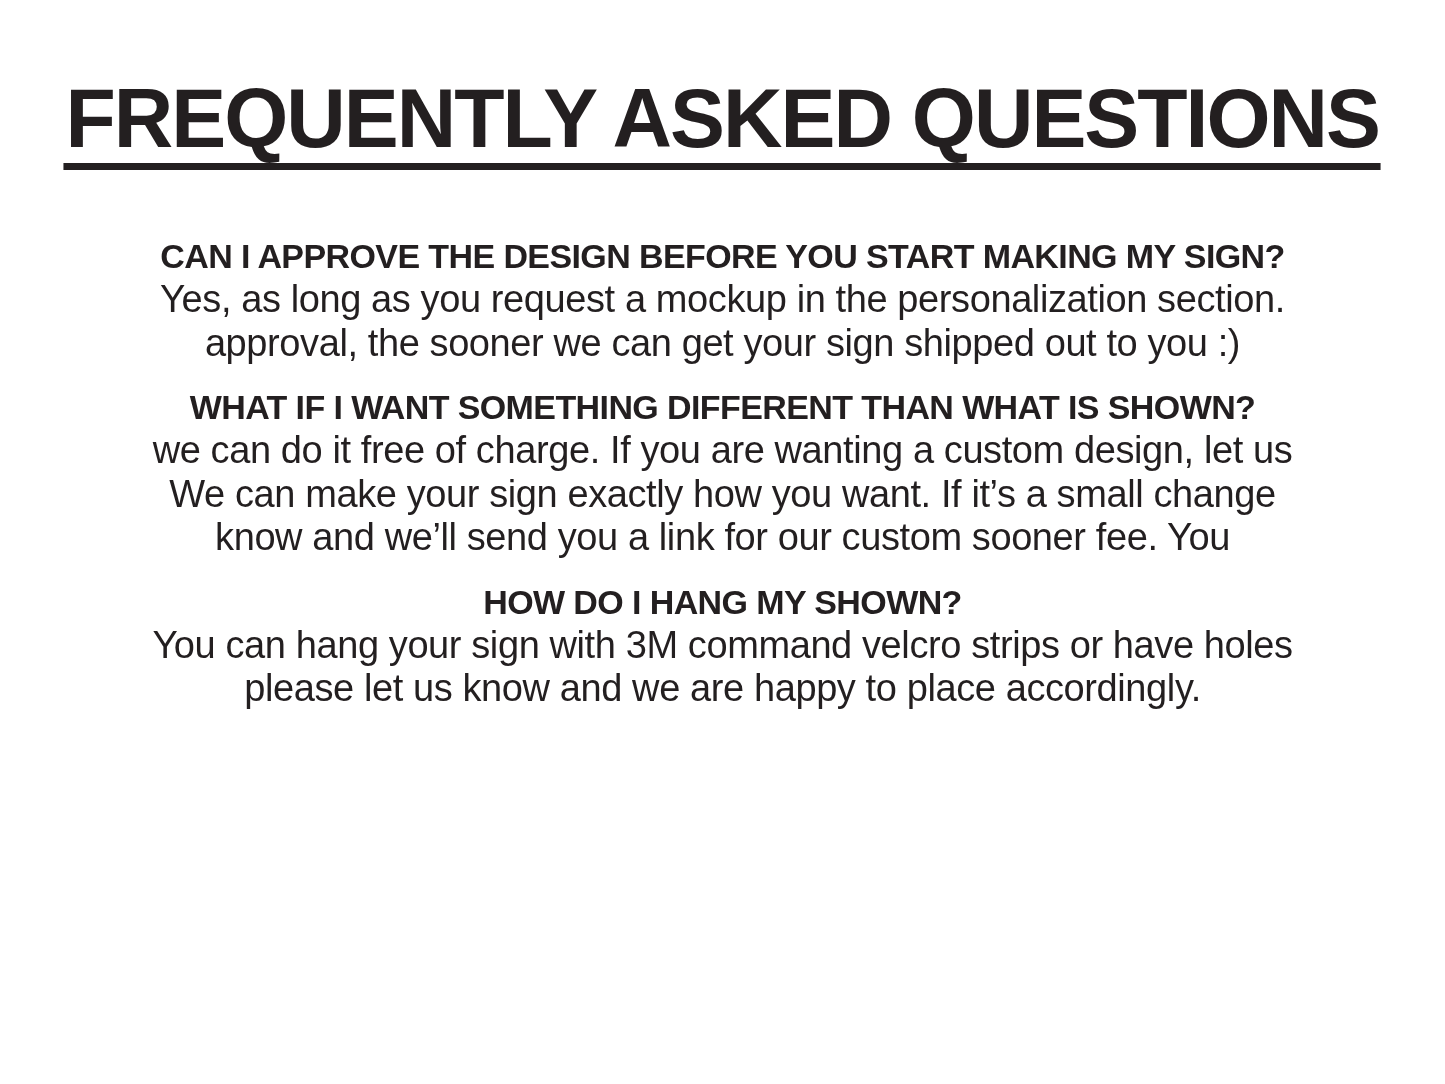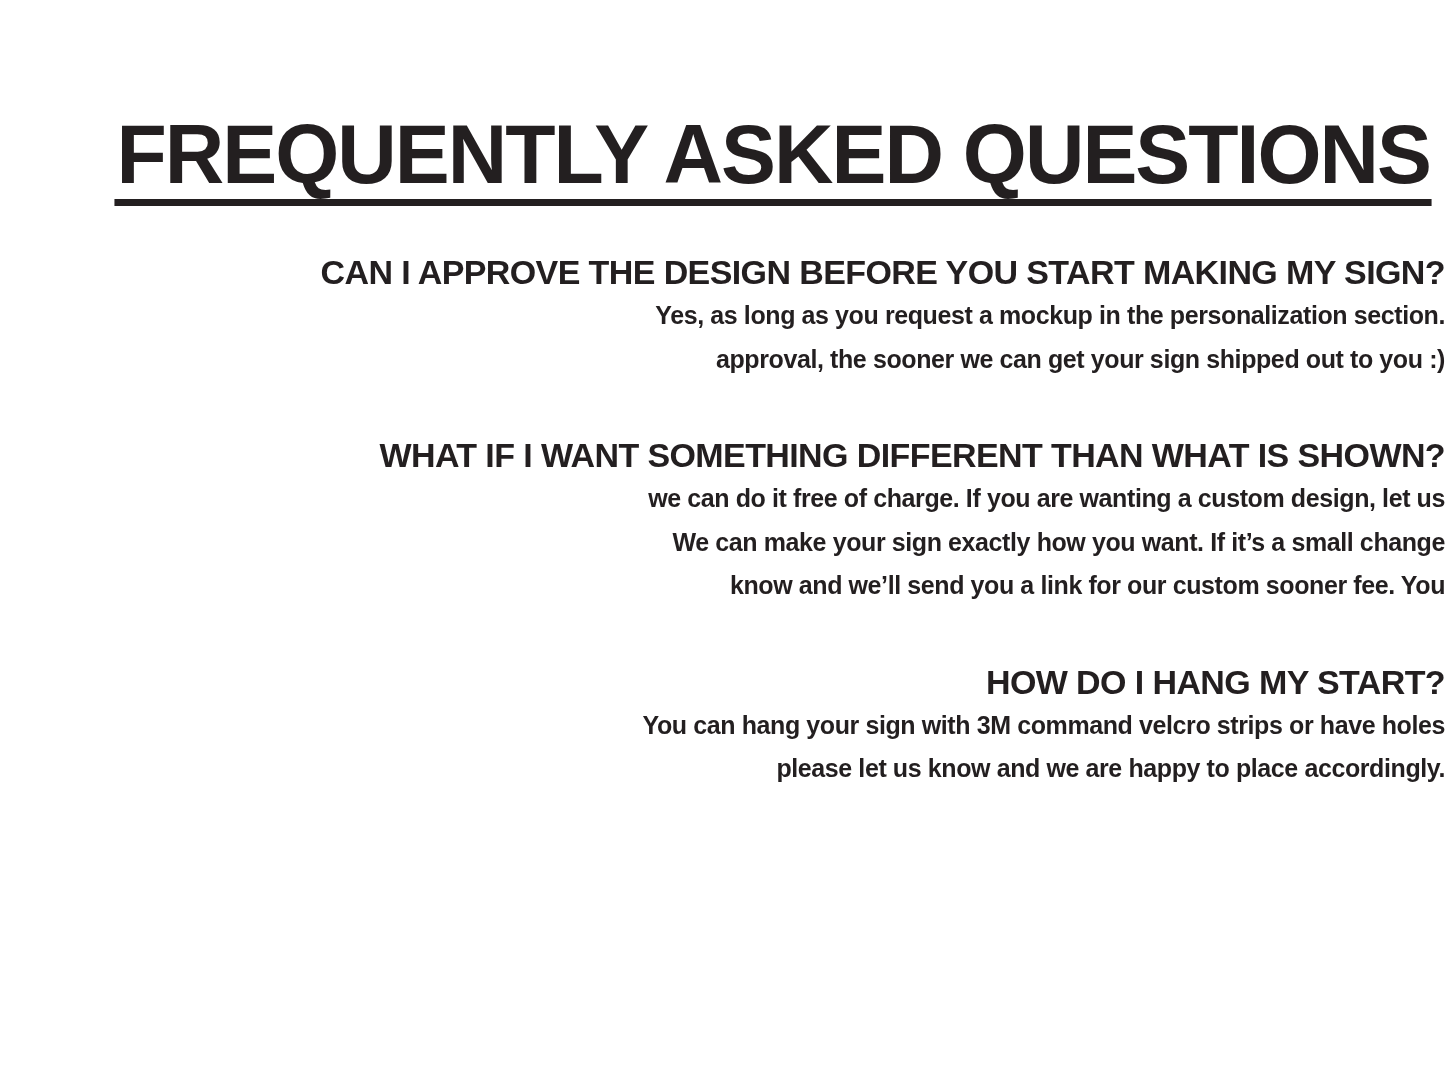--- a/index.html
+++ b/index.html
@@ -10,51 +10,51 @@
   body {
     width: 1445px;
     height: 1084px;
     overflow: hidden;
     font-family: "Liberation Sans", sans-serif;
     color: #231f20;
   }
   .sign {
     width: 100%;
     height: 100%;
-    text-align: right;
+    text-align: center;
     box-sizing: border-box;
-    padding-top: 112px;
+    padding-top: 76px;
   }
   .title {
     display: inline-block;
     margin: 0 auto;
     font-size: 84px;
     font-weight: 700;
     line-height: 1;
     letter-spacing: -2px;
     white-space: nowrap;
     padding: 0 2px 3px 2px;
     border-bottom: 7px solid #231f20;
     transform: scaleX(0.98);
   }
   .faq-block.first {
-    margin-top: 44px;
+    margin-top: 64px;
   }
   .faq-block {
-    margin-top: 52px;
+    margin-top: 20px;
   }
   .question {
     font-size: 34px;
     font-weight: 700;
     line-height: 44px;
     letter-spacing: -0.6px;
   }
   .answer-line {
-    font-size: 25px;
-    font-weight: 700;
+    font-size: 38px;
+    font-weight: 400;
     line-height: 43.5px;
     letter-spacing: -0.4px;
   }
 </style>
 </head>
 <body>
 
 <div class="sign">
   <h1 class="title">FREQUENTLY ASKED QUESTIONS</h1>
 
@@ -65,17 +65,17 @@
   </div>
 
   <div class="faq-block">
     <div class="question">WHAT IF I WANT SOMETHING DIFFERENT THAN WHAT IS SHOWN?</div>
     <div class="answer-line">we can do it free of charge. If you are wanting a custom design, let us</div>
     <div class="answer-line">We can make your sign exactly how you want. If it’s a small change</div>
     <div class="answer-line">know and we’ll send you a link for our custom sooner fee. You</div>
   </div>
 
   <div class="faq-block">
-    <div class="question">HOW DO I HANG MY START?</div>
+    <div class="question">HOW DO I HANG MY SHOWN?</div>
     <div class="answer-line">You can hang your sign with 3M command velcro strips or have holes</div>
     <div class="answer-line">please let us know and we are happy to place accordingly.</div>
   </div>
 </div>
 
 </body></html>

